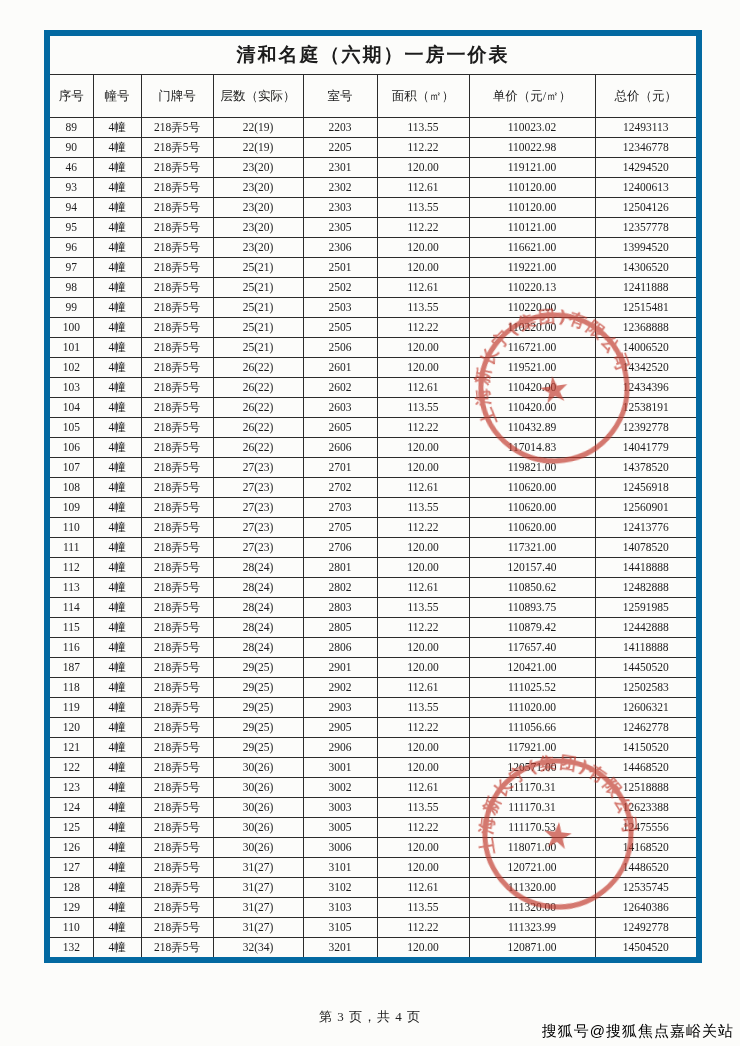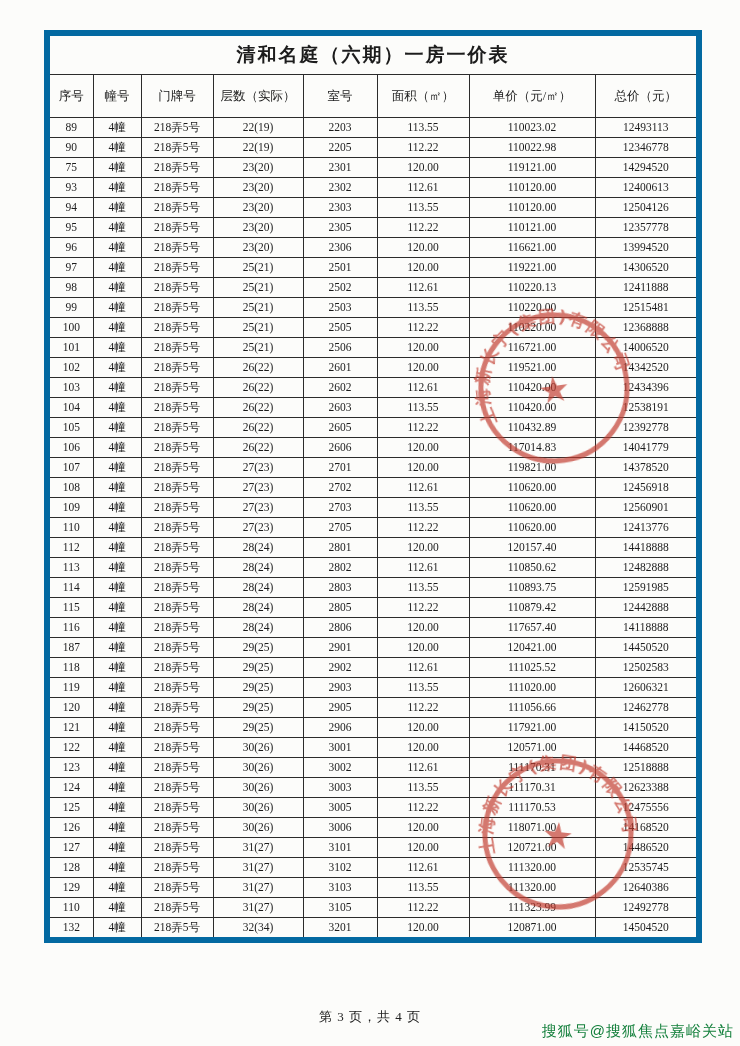--- a/index.html
+++ b/index.html
@@ -46,21 +46,21 @@
   }
   .footer{
     position:absolute;left:0;top:1008px;width:100%;
     text-align:center;
     font-size:13px;color:#222;
     letter-spacing:1px;
   }
   .watermark{
     position:absolute;right:6px;top:1022px;
     font-family:"Liberation Sans","DejaVu Sans",sans-serif;
-    font-size:15px;color:#15803d;
+    font-size:15px;color:#000000;
     letter-spacing:1px;
   }
   .seal{
     position:absolute;width:160px;height:160px;
     color:#c23b2e;
     opacity:0.68;
     pointer-events:none;
     filter:blur(0.4px);
   }
   .seal-1{left:474px;top:308px;transform:rotate(-8deg);}
@@ -114,21 +114,21 @@
           <td>90</td>
           <td>4幢</td>
           <td>218弄5号</td>
           <td>22(19)</td>
           <td>2205</td>
           <td>112.22</td>
           <td>110022.98</td>
           <td>12346778</td>
         </tr>
         <tr>
-          <td>75</td>
+          <td>46</td>
           <td>4幢</td>
           <td>218弄5号</td>
           <td>23(20)</td>
           <td>2301</td>
           <td>120.00</td>
           <td>119121.00</td>
           <td>14294520</td>
         </tr>
         <tr>
           <td>93</td>
@@ -302,20 +302,30 @@
         </tr>
         <tr>
           <td>110</td>
           <td>4幢</td>
           <td>218弄5号</td>
           <td>27(23)</td>
           <td>2705</td>
           <td>112.22</td>
           <td>110620.00</td>
           <td>12413776</td>
+        </tr>
+        <tr>
+          <td>111</td>
+          <td>4幢</td>
+          <td>218弄5号</td>
+          <td>27(23)</td>
+          <td>2706</td>
+          <td>120.00</td>
+          <td>117321.00</td>
+          <td>14078520</td>
         </tr>
         <tr>
           <td>112</td>
           <td>4幢</td>
           <td>218弄5号</td>
           <td>28(24)</td>
           <td>2801</td>
           <td>120.00</td>
           <td>120157.40</td>
           <td>14418888</td>

